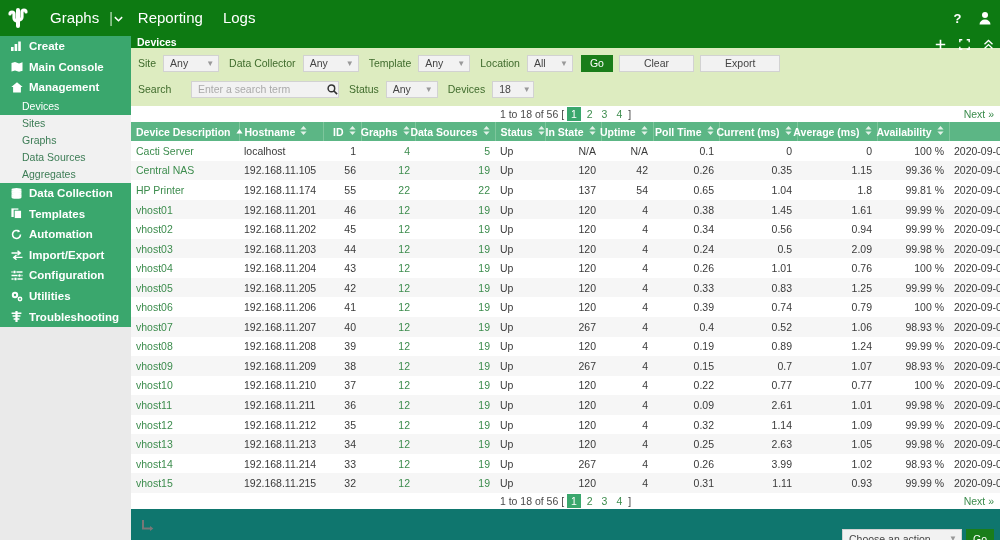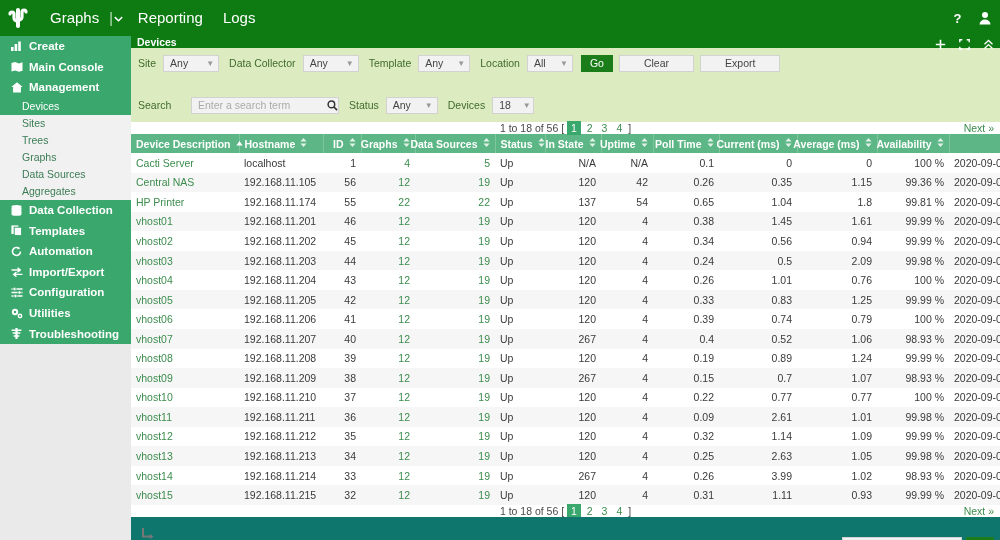--- a/index.html
+++ b/index.html
@@ -213,21 +213,20 @@
                 <path d="M6 0.3 L11.7 5 L9.9 5 L9.9 10.6 L2.1 10.6 L2.1 5 L0.3 5 Z" fill="#fff"></path>
               </svg>
           </span>
           <span>Management</span>
         </div>
       </div>
 
       <div class="sub-list">
         <div class="sub-item active">Devices</div>
         <div class="sub-item">Sites</div>
-        <div class="sub-item">Trees</div>
         <div class="sub-item">Graphs</div>
         <div class="sub-item">Data Sources</div>
         <div class="sub-item">Aggregates</div>
       </div>
 
       <div class="nav-bot">
         <div class="nav-item">
           <span class="ni">
             <svg width="11" height="11" viewBox="0 0 11 11">
                 <ellipse cx="5.5" cy="1.6" rx="5" ry="1.5" fill="#fff"></ellipse>
@@ -344,21 +343,21 @@
           </div>
           <span class="flabel pad">Location</span>
           <div class="fselect" style="width:46px">
             <span>All</span>
             <span class="arr">▼</span>
           </div>
           <div class="btn go">Go</div>
           <div class="btn">Clear</div>
           <div class="btn">Export</div>
         </div>
-        <div class="filter-row" style="margin-top:20px">
+        <div class="filter-row" style="margin-top:4px">
           <span class="flabel" style="width:46px">Search</span>
           <div class="fsearch">
             <span>Enter a search term</span>
             <span class="mag">
               <svg width="11" height="11" viewBox="0 0 12 12">
                   <circle cx="4.8" cy="4.8" r="3.6" fill="none" stroke="#333" stroke-width="1.6"></circle>
                   <path d="M7.6 7.6 L11 11" stroke="#333" stroke-width="1.8"></path>
                 </svg>
             </span>
           </div>

